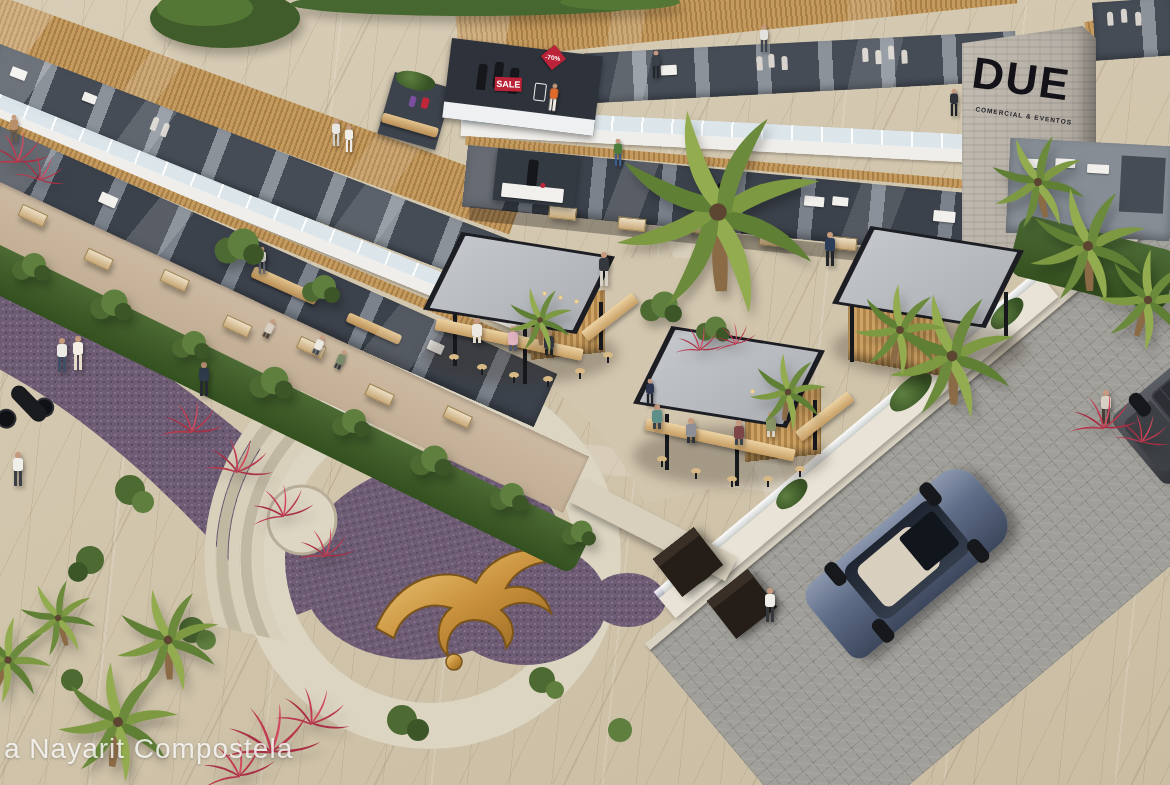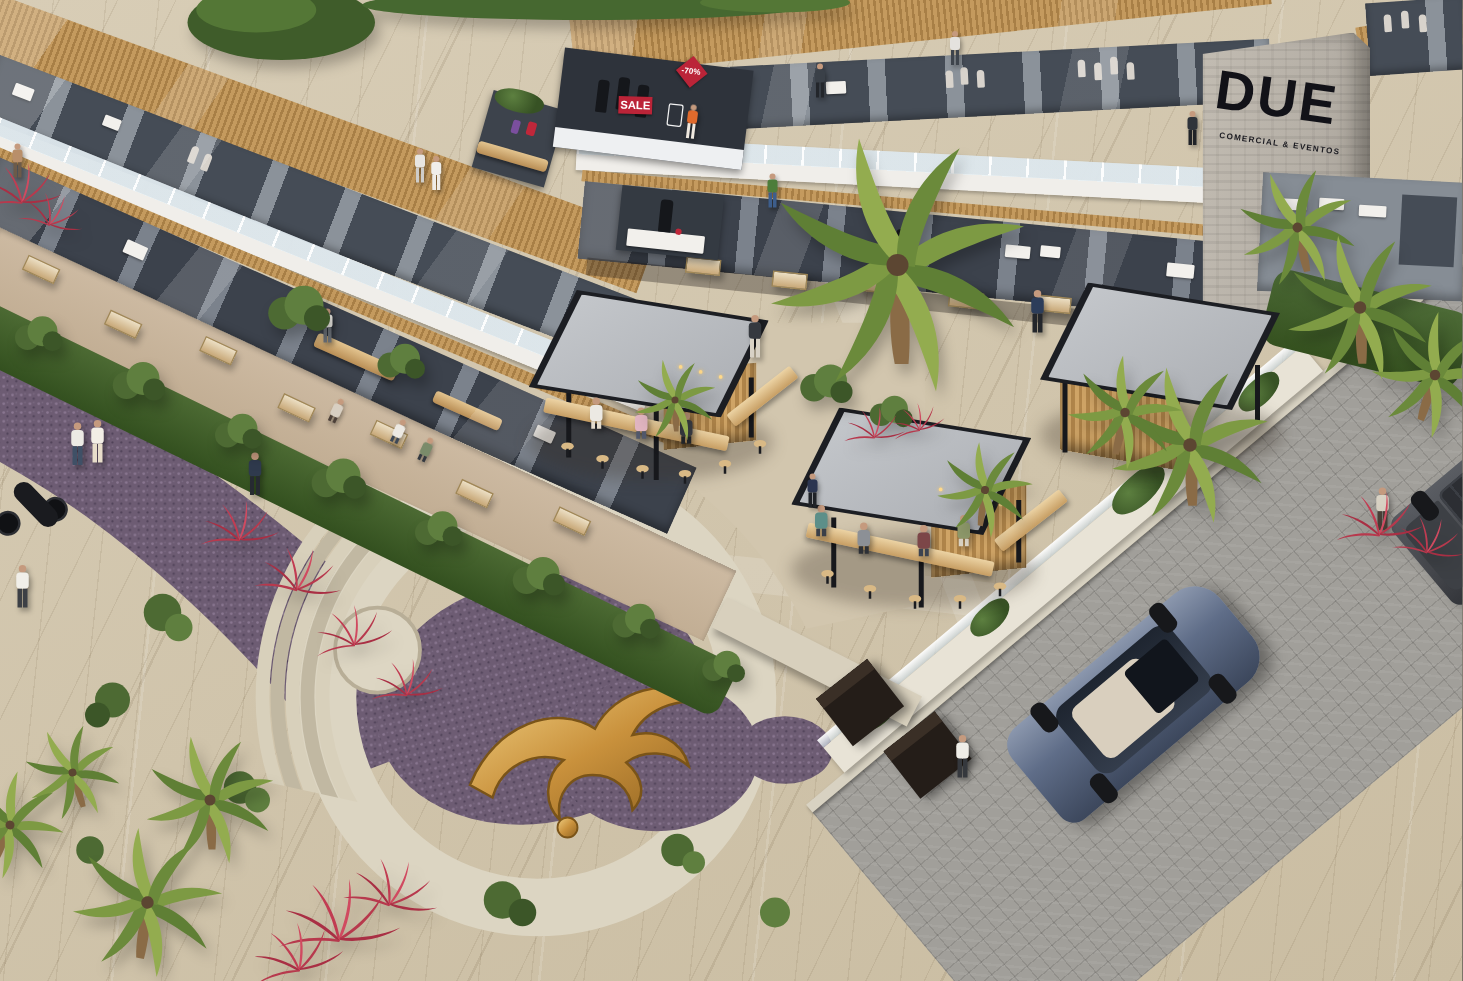--- a/index.html
+++ b/index.html
@@ -607,14 +607,15 @@
       <use href="#cordy" transform="translate(240,776) scale(1.3) rotate(-12)"></use>
       <use href="#cordy" transform="translate(1104,428) scale(1.2)"></use>
       <use href="#cordy" transform="translate(1142,442) scale(1.0) rotate(14)"></use>
       <use href="#cordy" transform="translate(18,162) scale(1.1)"></use>
       <use href="#cordy" transform="translate(40,180) scale(.9) rotate(18)"></use>
       <use href="#cordy" transform="translate(700,350) scale(.85)"></use>
       <use href="#cordy" transform="translate(736,344) scale(.75) rotate(-14)"></use>
     </g>
   </svg>
 
+  <div class="watermark">a Nayarit Compostela</div>
 
 </div>
 
 </body></html>

